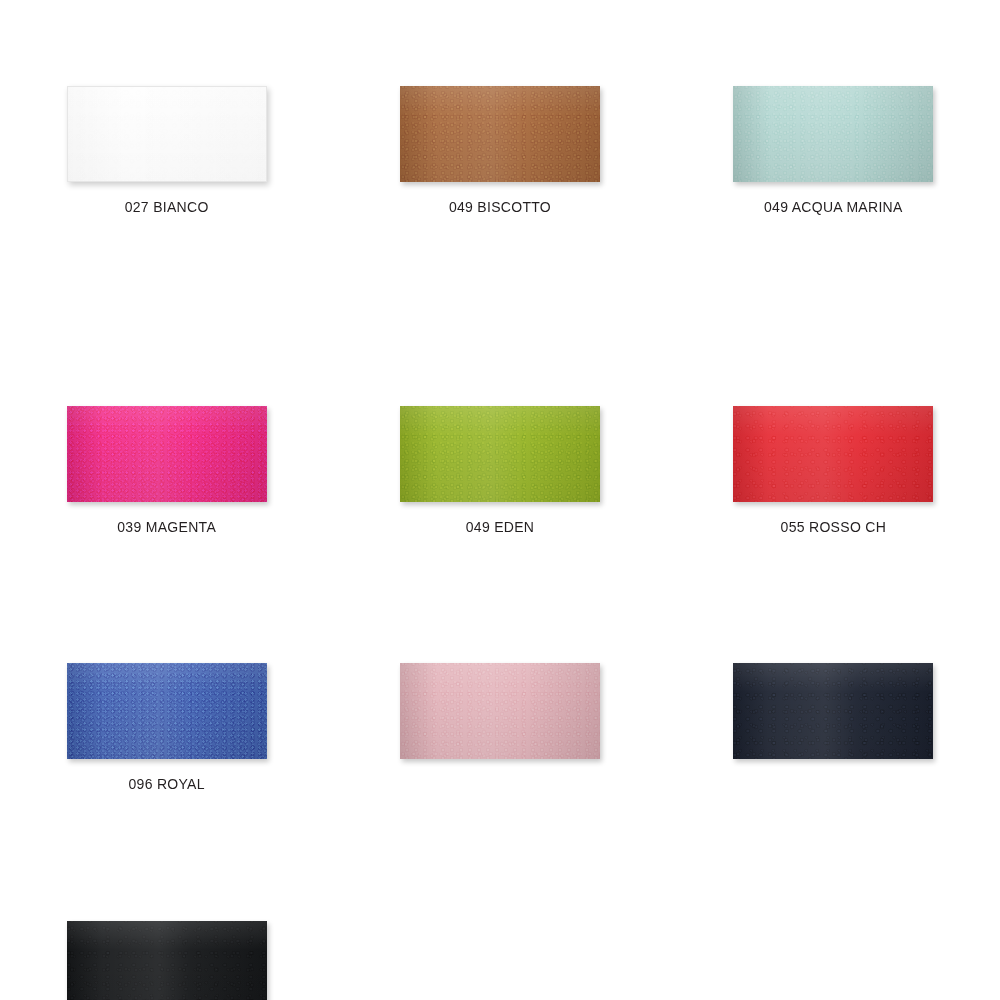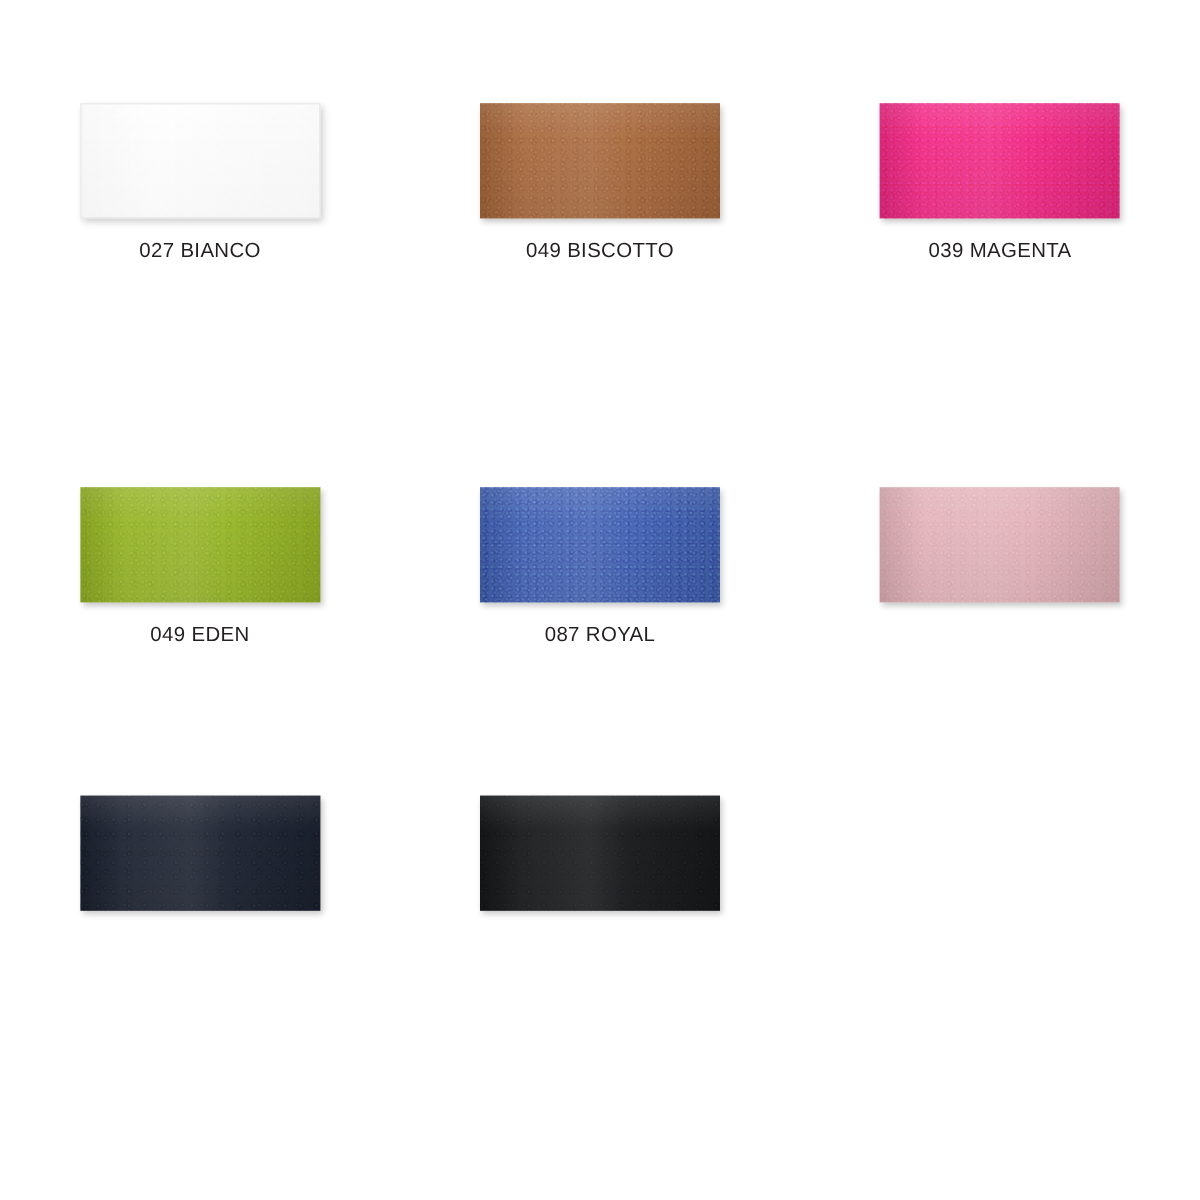--- a/index.html
+++ b/index.html
@@ -97,21 +97,21 @@
   .chip.needs-outline { box-shadow: 2px 3px 6px rgba(0,0,0,0.20); border: 1px solid #e6e6e6; }
   .chip.needs-outline::after {
     background-image:
       linear-gradient(90deg, rgba(0,0,0,0.018) 0%, rgba(0,0,0,0.00) 30%, rgba(0,0,0,0.015) 100%),
       linear-gradient(180deg, rgba(0,0,0,0.00) 0%, rgba(0,0,0,0.02) 100%);
   }
   .chip.needs-outline::before { opacity: 0.12; }
 
   .chip-label {
     margin-top: 18px;
-    font-size: 17px;
+    font-size: 14px;
     letter-spacing: 0.3px;
     color: #231f20;
     white-space: nowrap;
     text-align: center;
     line-height: 1;
   }
 </style>
 </head>
 <body style="background: rgb(255, 255, 255);">
 
@@ -124,35 +124,47 @@
         <div class="chip-label">027 BIANCO</div>
       </div>
       <div class="swatch-cell">
         <div class="chip-wrap">
           <div class="chip finish-fine" style="background-color: rgb(169, 107, 62);"></div>
         </div>
         <div class="chip-label">049 BISCOTTO</div>
       </div>
       <div class="swatch-cell">
         <div class="chip-wrap">
+          <div class="chip finish-fine" style="background-color: rgb(181, 216, 211);"></div>
+        </div>
+        <div class="chip-label">049 ACQUA MARINA</div>
+      </div>
+      <div class="swatch-cell">
+        <div class="chip-wrap">
           <div class="chip finish-pebble" style="background-color: rgb(242, 44, 138);"></div>
         </div>
         <div class="chip-label">039 MAGENTA</div>
       </div>
       <div class="swatch-cell">
         <div class="chip-wrap">
           <div class="chip finish-fine" style="background-color: rgb(151, 181, 39);"></div>
         </div>
         <div class="chip-label">049 EDEN</div>
       </div>
       <div class="swatch-cell">
         <div class="chip-wrap">
+          <div class="chip finish-coarse" style="background-color: rgb(230, 45, 54);"></div>
+        </div>
+        <div class="chip-label">055 ROSSO CH</div>
+      </div>
+      <div class="swatch-cell">
+        <div class="chip-wrap">
           <div class="chip finish-pebble" style="background-color: rgb(69, 102, 182);"></div>
         </div>
-        <div class="chip-label">087 ROYAL</div>
+        <div class="chip-label">096 ROYAL</div>
       </div>
       <div class="swatch-cell">
         <div class="chip-wrap">
           <div class="chip finish-fine" style="background-color: rgb(227, 180, 187);"></div>
         </div>
       </div>
       <div class="swatch-cell">
         <div class="chip-wrap">
           <div class="chip finish-coarse" style="background-color: rgb(28, 34, 48);"></div>
         </div>

